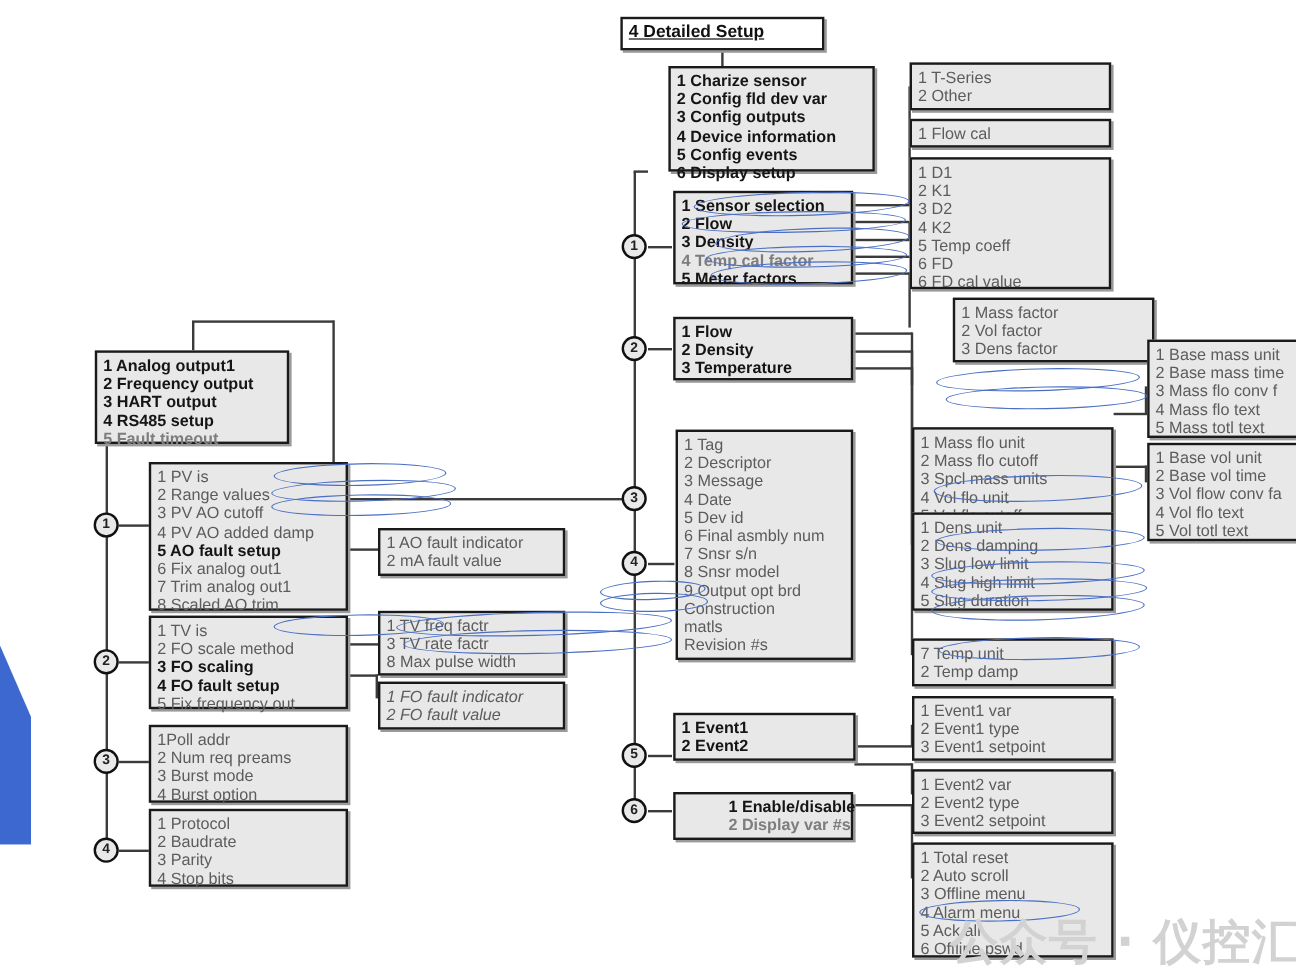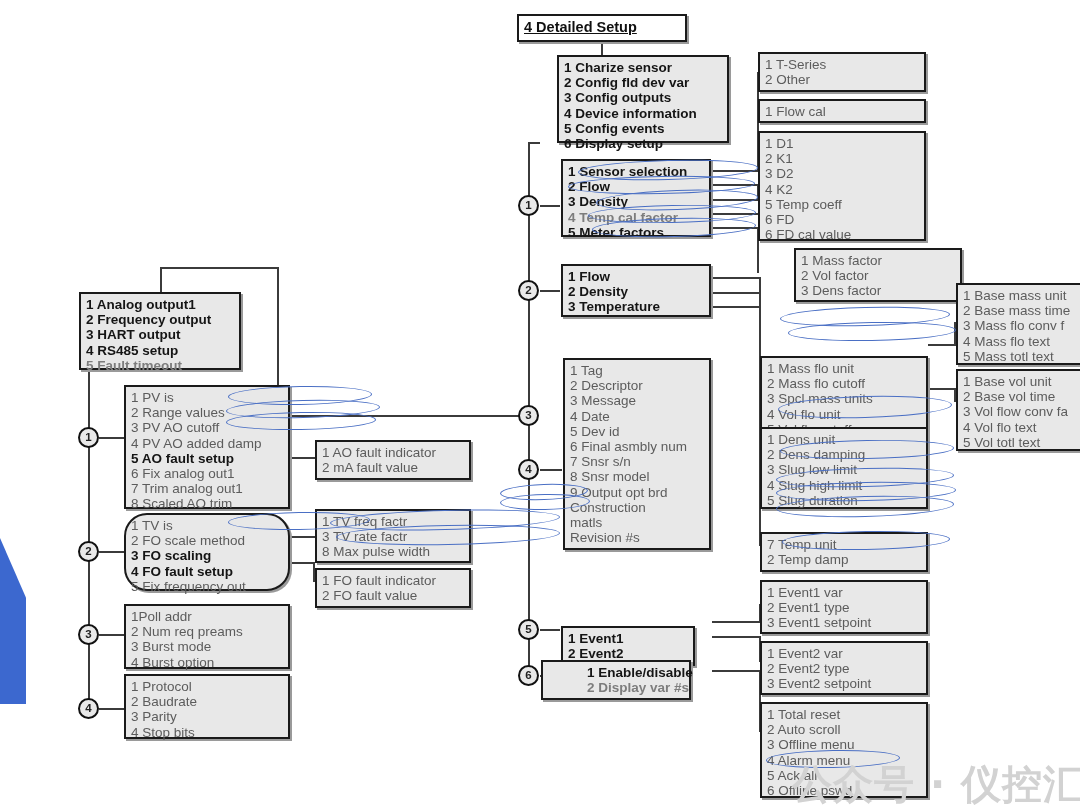--- a/index.html
+++ b/index.html
@@ -249,38 +249,38 @@
     <span class="ln">5 Dev id</span>
     <span class="ln">6 Final asmbly num</span>
     <span class="ln">7 Snsr s/n</span>
     <span class="ln">8 Snsr model</span>
     <span class="ln">9 Output opt brd</span>
     <span class="ln">  Construction</span>
     <span class="ln">  matls</span>
     <span class="ln">  Revision #s</span>
   </div>
 
-  <div class="box bold" style="left:561px;top:626px;width:134px;height:40px;">
+  <div class="box bold" style="left:561px;top:594px;width:152px;height:40px;">
     <span class="ln">1 Event1</span>
     <span class="ln">2 Event2</span>
   </div>
 
   <div class="box" style="left:760px;top:580px;width:168px;height:54px;">
     <span class="ln">1 Event1 var</span>
     <span class="ln">2 Event1 type</span>
     <span class="ln">3 Event1 setpoint</span>
   </div>
 
   <div class="box" style="left:760px;top:641px;width:168px;height:54px;">
     <span class="ln">1 Event2 var</span>
     <span class="ln">2 Event2 type</span>
     <span class="ln">3 Event2 setpoint</span>
   </div>
 
-  <div class="box bold" style="left:541px;top:660px;width:150px;height:40px;padding-left:44px;">
+  <div class="box bold" style="left:561px;top:660px;width:150px;height:40px;padding-left:44px;">
     <span class="ln">1 Enable/disable</span>
     <span class="ln dim">2 Display var #s</span>
   </div>
 
   <div class="box" style="left:760px;top:702px;width:168px;height:96px;">
     <span class="ln">1 Total reset</span>
     <span class="ln">2 Auto scroll</span>
     <span class="ln">3 Offline menu</span>
     <span class="ln">4 Alarm menu</span>
     <span class="ln">5 Ack all</span>
@@ -304,35 +304,35 @@
     <span class="ln">6 Fix analog out1</span>
     <span class="ln">7 Trim analog out1</span>
     <span class="ln">8 Scaled AO trim</span>
   </div>
 
   <div class="box" style="left:315px;top:440px;width:156px;height:40px;">
     <span class="ln">1 AO fault indicator</span>
     <span class="ln">2 mA fault value</span>
   </div>
 
-  <div class="box" style="left:124px;top:513px;width:166px;height:78px;border-radius:23px;">
+  <div class="box" style="left:124px;top:513px;width:166px;height:78px;">
     <span class="ln">1 TV is</span>
     <span class="ln">2 FO scale method</span>
     <span class="ln"><b>3 FO scaling</b></span>
     <span class="ln"><b>4 FO fault setup</b></span>
     <span class="ln">5 Fix frequency out</span>
   </div>
 
   <div class="box" style="left:315px;top:509px;width:156px;height:54px;">
     <span class="ln">1 TV freq factr</span>
     <span class="ln">3 TV rate factr</span>
     <span class="ln">8 Max pulse width</span>
   </div>
 
-  <div class="box" style="left:315px;top:568px;width:156px;height:40px;">
+  <div class="box" style="left:315px;top:568px;width:156px;height:40px;font-style:italic;">
     <span class="ln">1 FO fault indicator</span>
     <span class="ln">2 FO fault value</span>
   </div>
 
   <div class="box" style="left:124px;top:604px;width:166px;height:65px;">
     <span class="ln">1Poll addr</span>
     <span class="ln">2 Num req preams</span>
     <span class="ln">3 Burst mode</span>
     <span class="ln">4 Burst option</span>
   </div>

